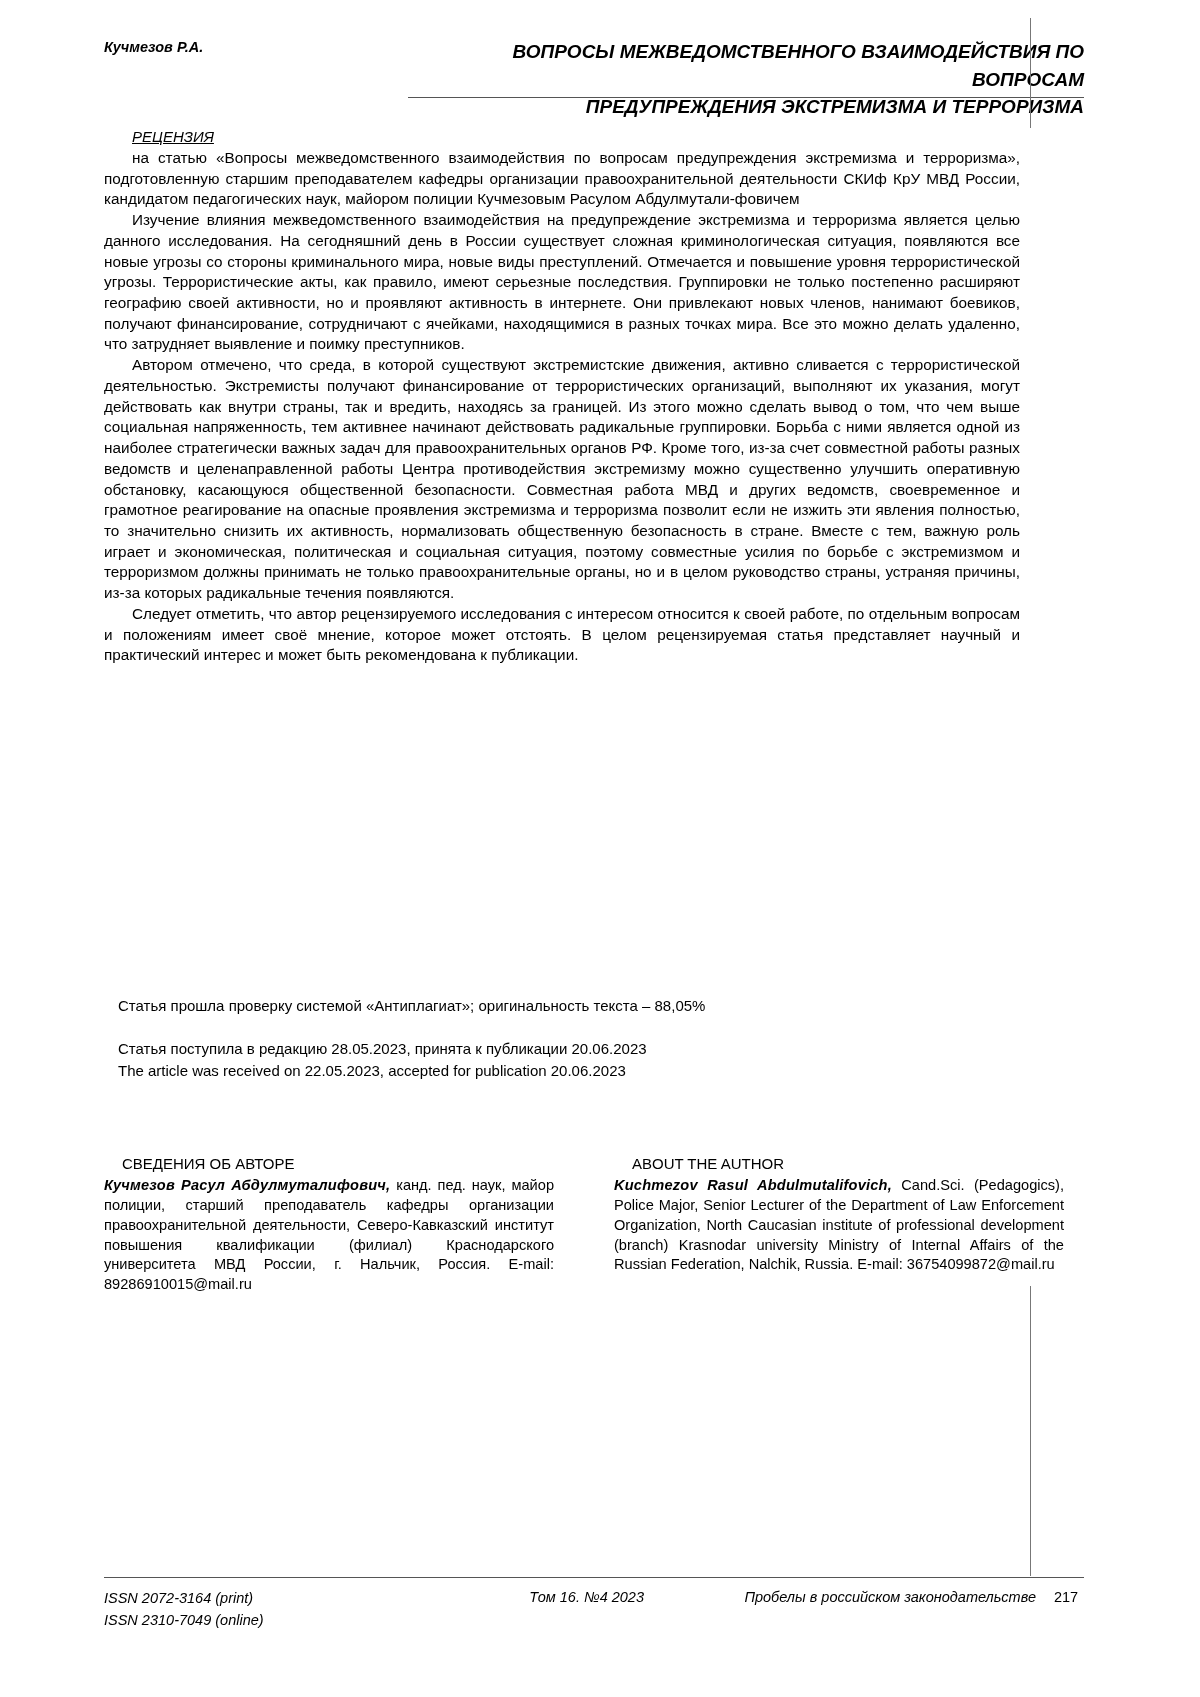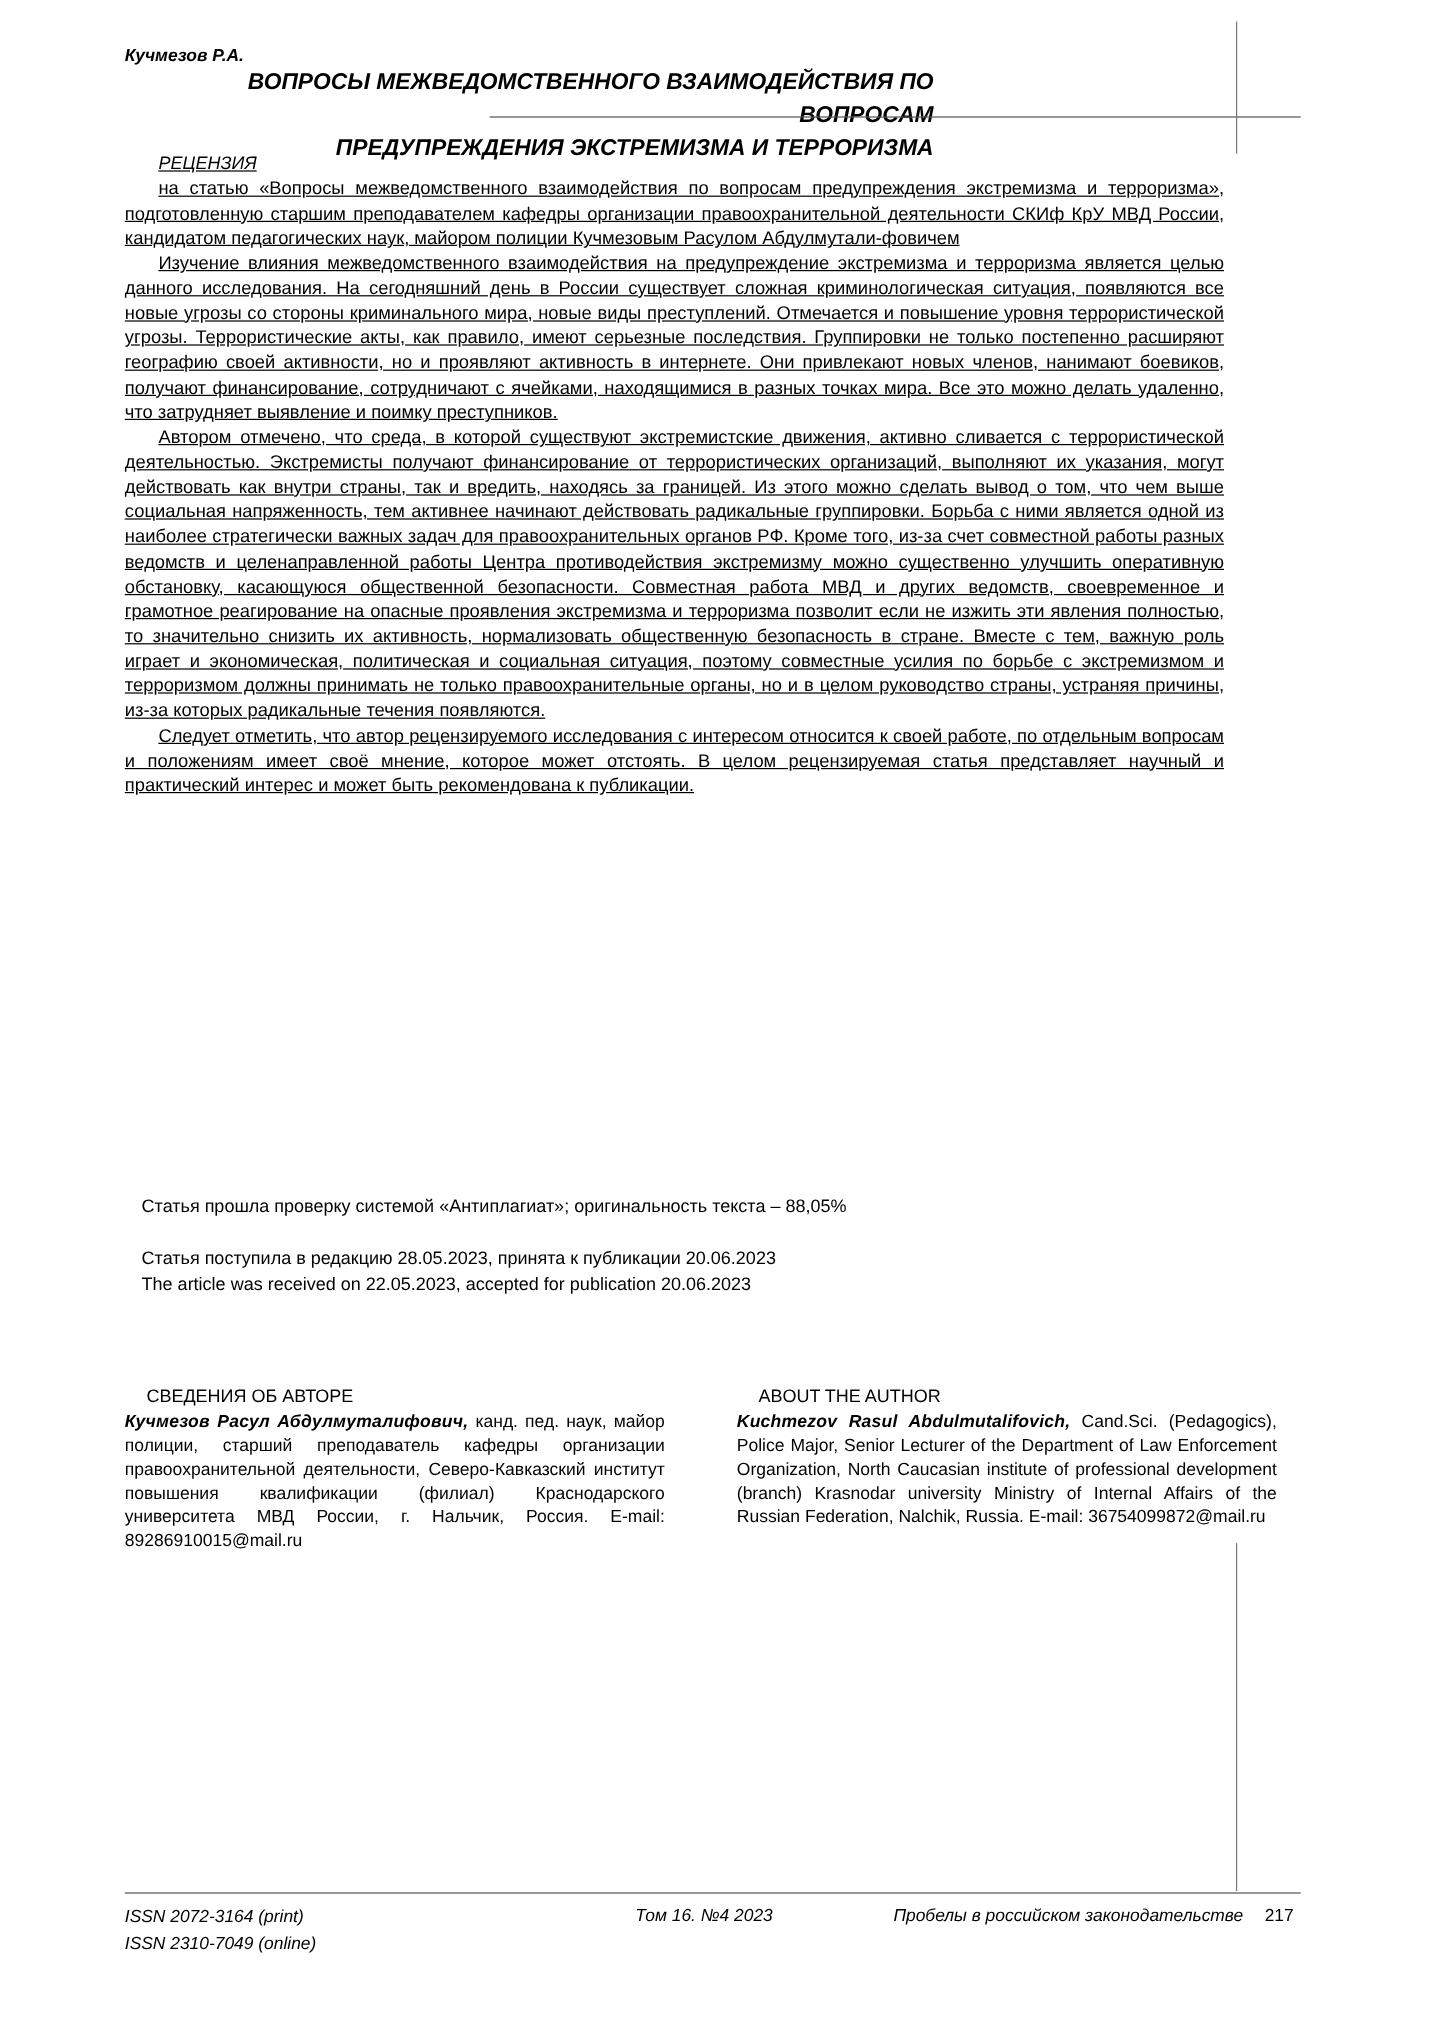--- a/index.html
+++ b/index.html
@@ -23,21 +23,20 @@
 
   
   .header {
     position: absolute;
     left: 104px;
     top: 38px;
     width: 980px;
     display: flex;
     align-items: flex-start;
     justify-content: space-between;
-    flex-direction: column;
   }
   .header-author {
     font-size: 14.5px;
     font-weight: bold;
     font-style: italic;
     white-space: nowrap;
     padding-top: 1px;
   }
   .header-title {
     font-size: 19px;
@@ -89,21 +88,20 @@
     margin-left: 28px;
     margin-bottom: 3px;
   }
   p.para {
     margin: 0;
     font-size: 15.3px;
     line-height: 1.355;
     text-align: justify;
     text-indent: 28px;
     hyphens: manual;
-    text-decoration: underline;
   }
 
   
   .notes {
     position: absolute;
     left: 118px;
     top: 995px;
     width: 880px;
     font-size: 15px;
     line-height: 1.5;

